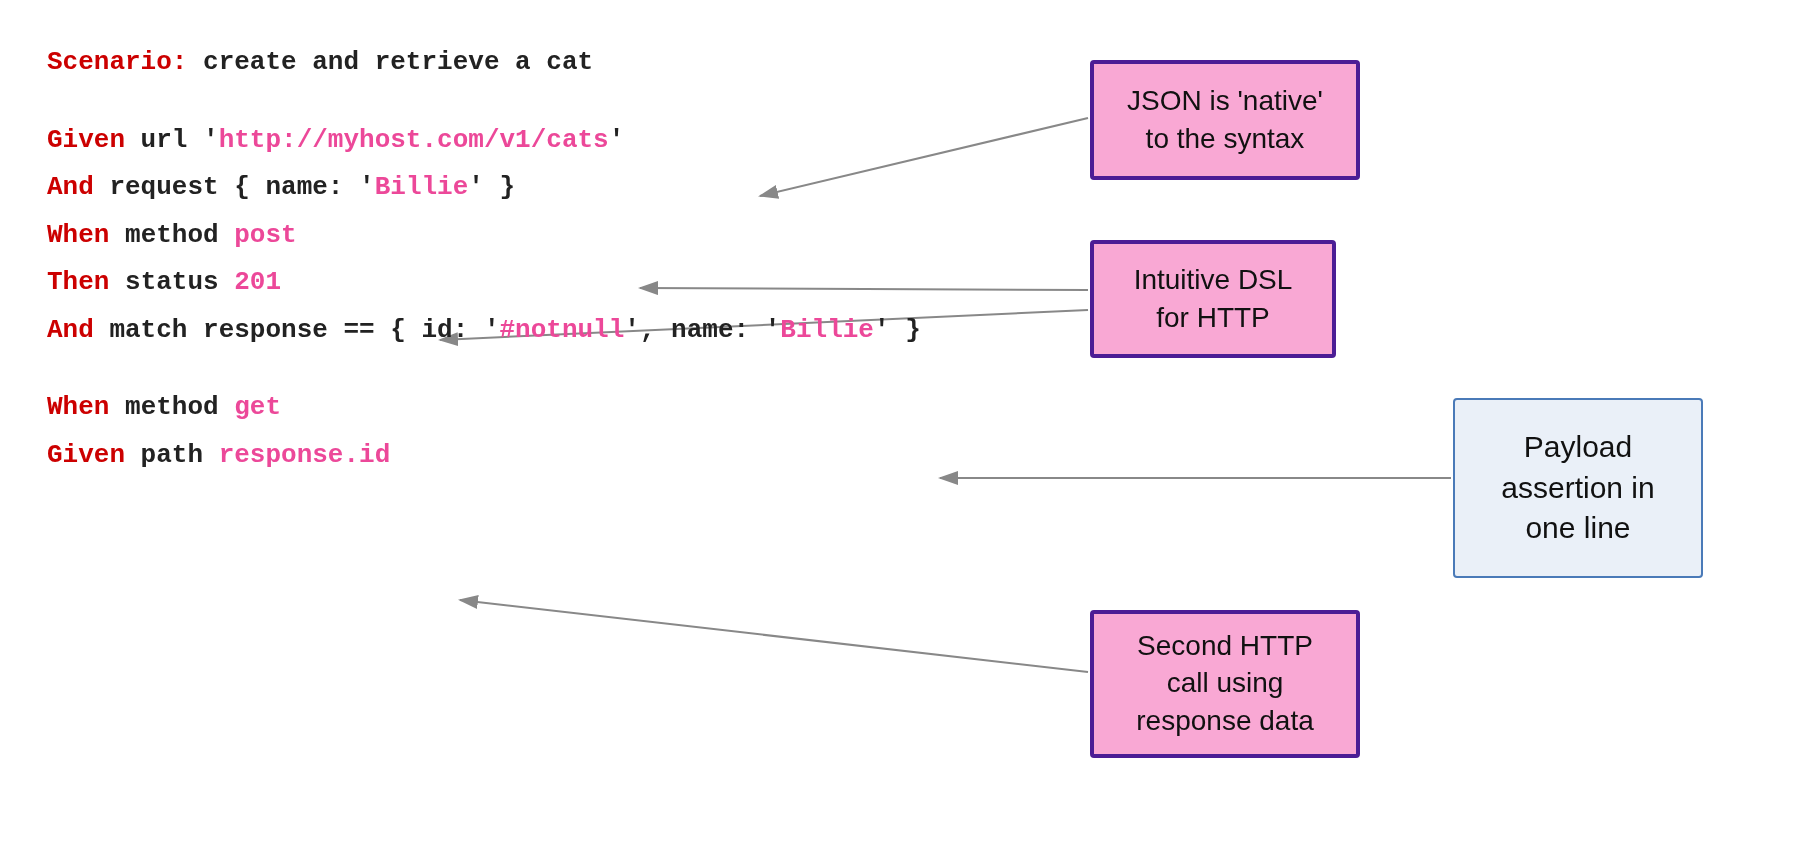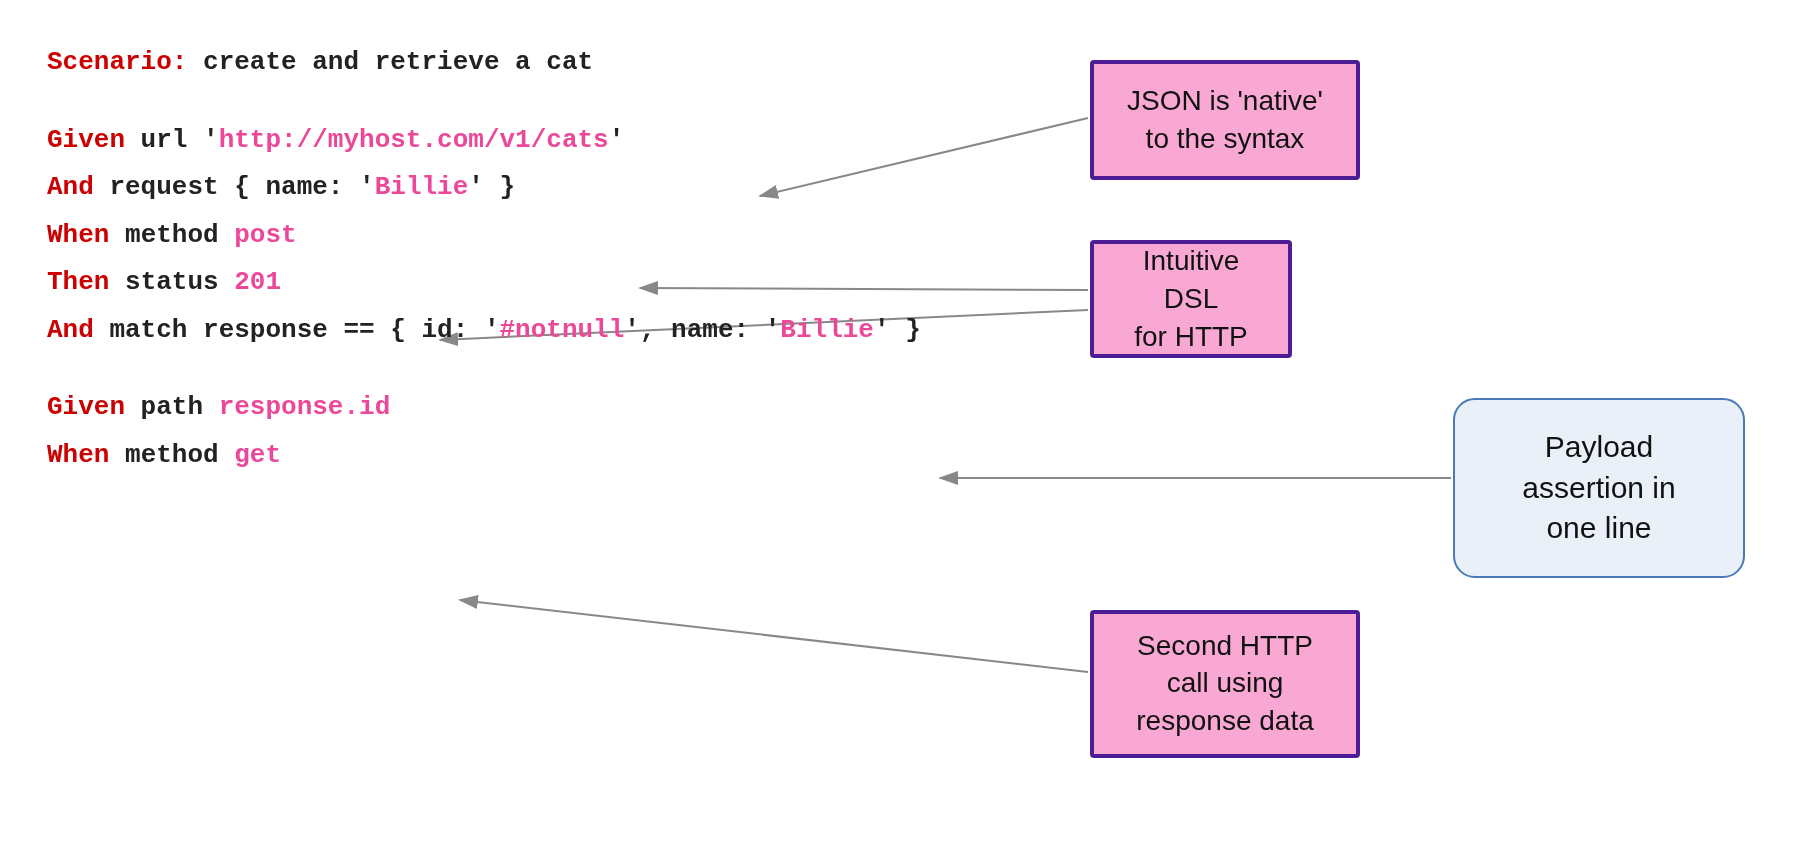--- a/index.html
+++ b/index.html
@@ -110,36 +110,36 @@
     <span class="kw-red">Then</span><span class="text-dark"> status </span><span class="kw-blue">201</span>
   </div>
 
   <div class="code-line">
     <span class="kw-red">And</span><span class="text-dark"> match response == { id: '</span><span class="kw-blue">#notnull</span><span class="text-dark">', name: '</span><span class="kw-blue">Billie</span><span class="text-dark">' }</span>
   </div>
 
   <div style="height: 30px;"></div>
 
   <div class="code-line">
-    <span class="kw-red">Given</span><span class="text-dark"> path </span><span class="kw-blue">response.id</span>
+    <span class="kw-red">When</span><span class="text-dark"> method </span><span class="kw-blue">get</span>
   </div>
 
   <div class="code-line">
-    <span class="kw-red">When</span><span class="text-dark"> method </span><span class="kw-blue">get</span>
+    <span class="kw-red">Given</span><span class="text-dark"> path </span><span class="kw-blue">response.id</span>
   </div>
 
 </div>
 
 <div class="callout" style="top: 60px; left: 1090px; width: 270px; height: 120px; display:flex; align-items:center; justify-content:center;">
   <span>JSON is 'native'<br>to the syntax</span>
 </div>
 
-<div class="callout" style="top: 240px; left: 1090px; width: 202px; height: 118px; display:flex; align-items:center; justify-content:center;">
+<div class="callout" style="top: 240px; left: 1090px; width: 246px; height: 118px; display:flex; align-items:center; justify-content:center;">
   <span>Intuitive DSL<br>for HTTP</span>
 </div>
 
-<div class="callout callout-payload" style="top: 398px; left: 1453px; width: 292px; height: 180px; display:flex; align-items:center; justify-content:center; font-size:30px;border-radius:22px;">
+<div class="callout callout-payload" style="top: 398px; left: 1453px; width: 250px; height: 180px; display:flex; align-items:center; justify-content:center; font-size:30px;">
   <span>Payload<br>assertion in<br>one line</span>
 </div>
 
 <div class="callout" style="top: 610px; left: 1090px; width: 270px; height: 148px; display:flex; align-items:flex-end; justify-content:center;">
   <span>Second HTTP<br>call using<br>response data</span>
 </div>
 
 </body></html>

